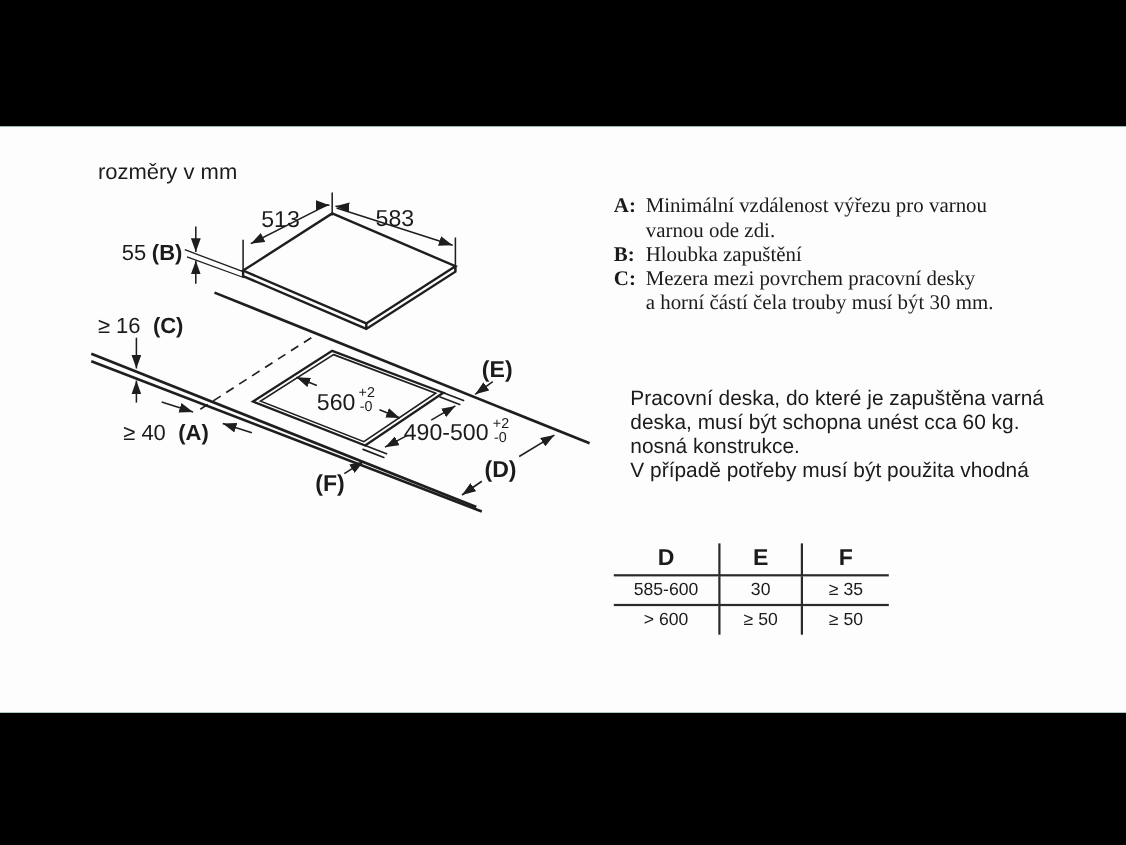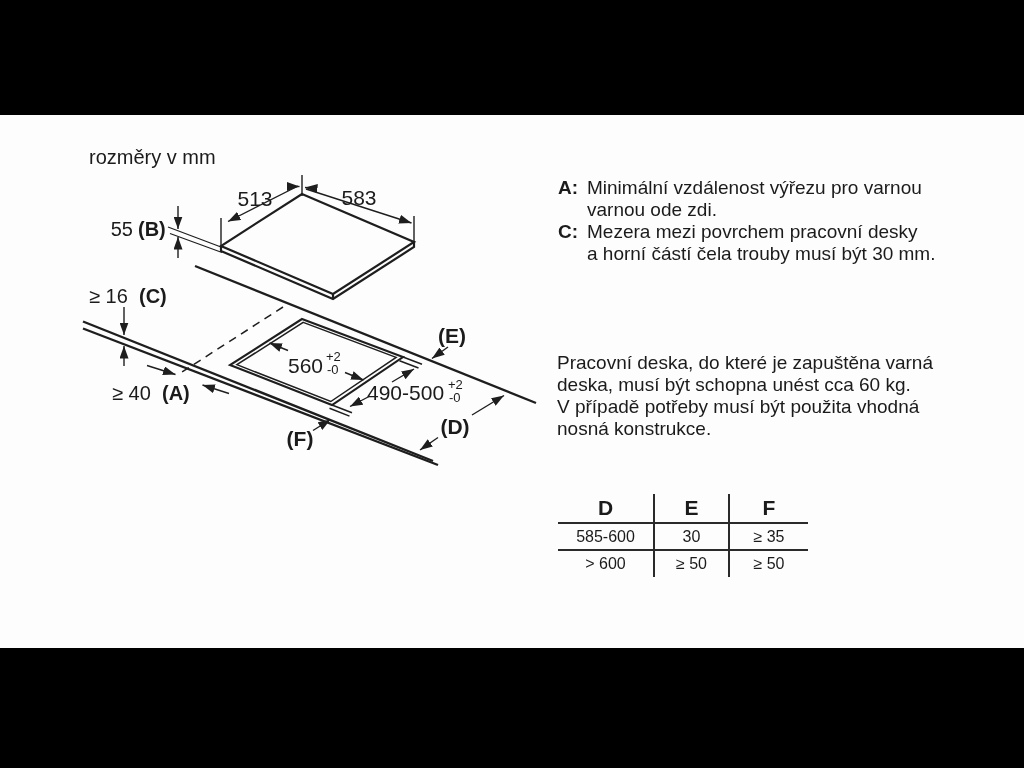--- a/index.html
+++ b/index.html
@@ -11,25 +11,25 @@
   .bar.bottom{top:648px;height:120px;}
   .title{position:absolute;left:89px;top:146px;font-size:20px;line-height:22px;white-space:nowrap;}
   svg{position:absolute;left:0;top:0;}
   svg text{font-family:"Liberation Sans","DejaVu Sans",sans-serif;fill:#1b1b1b;}
   .dimtxt{font-size:21px;}
   .smtxt{font-size:20px;}
   .toltxt{font-size:13px;}
   .bold{font-weight:bold;}
   .ar{marker-end:url(#ah);}
   .legend{position:absolute;left:558px;top:177px;font-size:19px;line-height:22px;}
-  .legend .line{white-space:nowrap;}
+  .legend .line{white-space:nowrap;font-family:Liberation Serif, serif;}
   .legend .cont{margin-left:29px;}
   .legend b{display:inline-block;width:29px;font-weight:bold;}
   .para{position:absolute;left:557px;top:352px;font-size:19px;line-height:22px;}
-  .para .line{white-space:nowrap;}
+  .para .line{white-space:nowrap;margin-left:16px;}
   .dtable{position:absolute;left:558px;top:494px;width:250px;display:grid;
           grid-template-columns:95px 77px 78px;grid-template-rows:30px 27px 26px;
           box-sizing:border-box;}
   .dtable div{box-sizing:border-box;text-align:center;font-size:16px;line-height:26px;}
   .dtable .th{font-weight:bold;font-size:21px;line-height:27px;}
   .dtable .hb{border-bottom:2px solid #2a2a2a;}
   .dtable .vl{border-left:2px solid #2a2a2a;border-right:2px solid #2a2a2a;}
 </style>
 </head>
 <body>
@@ -109,29 +109,30 @@
     <text class="toltxt" x="448" y="389">+2</text>
     <text class="toltxt" x="449" y="402">-0</text>
     <text class="dimtxt bold" x="452" y="343" text-anchor="middle">(E)</text>
     <text class="dimtxt bold" x="455" y="434" text-anchor="middle">(D)</text>
     <text class="dimtxt bold" x="300" y="446" text-anchor="middle">(F)</text>
   </svg>
 
   <div class="legend">
     <div class="line"><b>A:</b><span>Minimální vzdálenost výřezu pro varnou</span></div>
     <div class="line cont"><span>varnou ode zdi.</span></div>
+    <div class="line"><b>B:</b><span>Hloubka zapuštění</span></div>
     <div class="line"><b>C:</b><span>Mezera mezi povrchem pracovní desky</span></div>
     <div class="line cont"><span>a horní částí čela trouby musí být 30 mm.</span></div>
   </div>
 
   <div class="para">
     <div class="line">Pracovní deska, do které je zapuštěna varná</div>
     <div class="line">deska, musí být schopna unést cca 60 kg.</div>
+    <div class="line">nosná konstrukce.</div>
     <div class="line">V případě potřeby musí být použita vhodná</div>
-    <div class="line">nosná konstrukce.</div>
   </div>
 
   <div class="dtable">
     <div class="th hb">D</div>
     <div class="th hb vl">E</div>
     <div class="th hb">F</div>
     <div class="hb">585-600</div>
     <div class="hb vl">30</div>
     <div class="hb">≥ 35</div>
     <div>&gt; 600</div>

